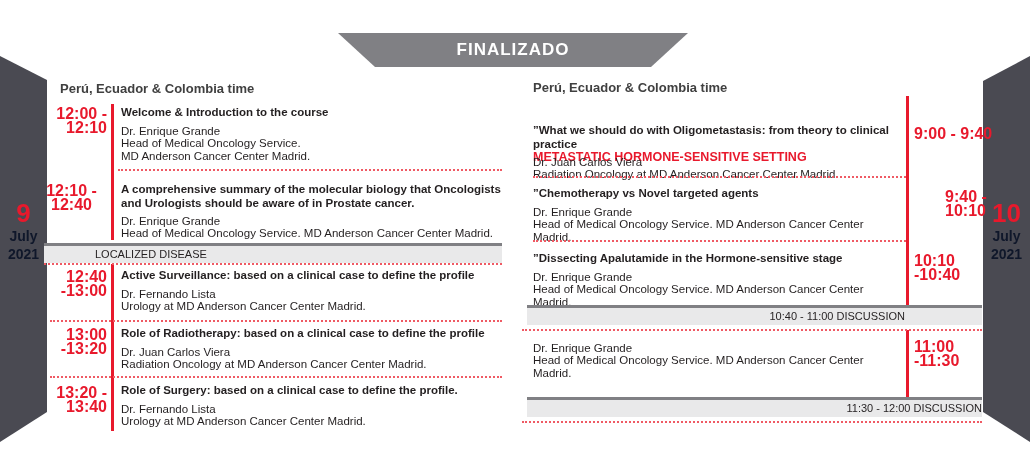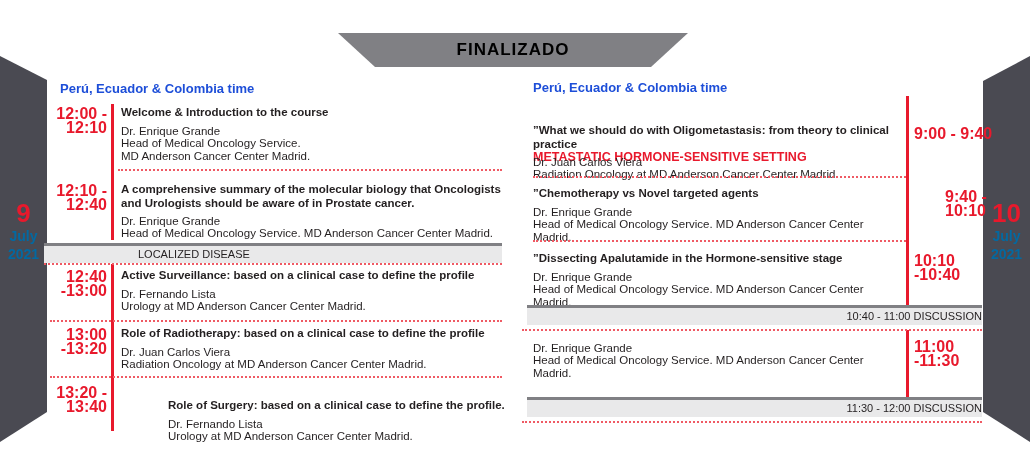--- a/index.html
+++ b/index.html
@@ -4,32 +4,32 @@
 <style>
   html,body{margin:0;padding:0;background:#ffffff;}
   .canvas{
     position:relative;width:1030px;height:450px;background:#ffffff;overflow:hidden;
     font-family:"Liberation Sans","DejaVu Sans",sans-serif;color:#231f20;
   }
   
   .banner{
     position:absolute;left:338px;top:33px;width:350px;height:50px;background:#808084;
     clip-path:polygon(0 0,350px 0,313px 34px,37px 34px);
-    text-align:center;line-height:34px;color:#000000;font-weight:bold;
+    text-align:center;line-height:34px;color:#ffffff;font-weight:bold;
     font-size:17px;letter-spacing:1px;
   }
   
   .edge{position:absolute;top:56px;width:47px;height:386px;background:#4a4a52;}
   .edge.left{left:0;clip-path:polygon(0 0,47px 24px,47px 356px,0 386px);}
   .edge.right{left:983px;clip-path:polygon(0 25px,47px 0,47px 386px,0 356px);}
   .dateblock{position:absolute;top:199px;width:47px;text-align:center;line-height:1;}
   .dateblock .day{font-size:26px;font-weight:bold;color:#e8192c;line-height:28px;}
-  .dateblock .mon,.dateblock .yr{font-size:14px;font-weight:bold;color:#0369a1;line-height:18px;}
+  .dateblock .mon,.dateblock .yr{font-size:14px;font-weight:bold;color:#0f172a;line-height:18px;}
   
-  .tzheader{position:absolute;font-size:13px;font-weight:bold;color:#1d4ed8;}
+  .tzheader{position:absolute;font-size:13px;font-weight:bold;color:#404040;}
   .sectionheader{position:absolute;font-size:12.5px;font-weight:bold;color:#e8192c;}
   
   .vbar{position:absolute;width:3px;background:#e8192c;}
   
   .dotline{position:absolute;height:0;border-top:2px dotted #ef5a64;}
   
   .sess{position:absolute;font-size:11.5px;}
   .s-title{font-weight:bold;line-height:13.5px;white-space:pre-line;color:#231f20;}
   .s-speaker{margin-top:5px;line-height:12px;}
   .s-affil{line-height:13px;white-space:pre-line;}
@@ -72,29 +72,29 @@
 
   <div class="time l" style="top:107px;">12:00 - 12:10</div>
   <div class="sess" style="left:121px;top:106px;width:382px;">
     <div class="s-title">Welcome &amp; Introduction to the course</div>
     <div class="s-speaker">Dr. Enrique Grande</div>
     <div class="s-affil">Head of Medical Oncology Service.
 MD Anderson Cancer Center Madrid.</div>
   </div>
   <div class="dotline" style="left:118px;top:169px;width:384px;"></div>
 
-  <div class="time l" style="top:184px;">12:10 - 12:40</div>
+  <div class="time l" style="top:184px;text-align:center;">12:10 - 12:40</div>
   <div class="sess" style="left:121px;top:183px;width:390px;">
     <div class="s-title">A comprehensive summary of the molecular biology that Oncologists
 and Urologists should be aware of in Prostate cancer.</div>
     <div class="s-speaker">Dr. Enrique Grande</div>
     <div class="s-affil">Head of Medical Oncology Service. MD Anderson Cancer Center Madrid.</div>
   </div>
 
-  <div class="graybar" style="left:44px;top:243px;width:458px;padding-left:94px;">
+  <div class="graybar" style="left:44px;top:243px;width:458px;padding-left:51px;">
     <span>LOCALIZED DISEASE</span>
   </div>
   <div class="dotline" style="left:44px;top:263px;width:458px;"></div>
 
   <div class="time l" style="top:270px;">12:40 -13:00</div>
   <div class="sess" style="left:121px;top:269px;width:382px;">
     <div class="s-title">Active Surveillance: based on a clinical case to define the profile</div>
     <div class="s-speaker">Dr. Fernando Lista</div>
     <div class="s-affil">Urology at MD Anderson Cancer Center Madrid.</div>
   </div>
@@ -102,21 +102,21 @@
 
   <div class="time l" style="top:328px;">13:00 -13:20</div>
   <div class="sess" style="left:121px;top:327px;width:382px;">
     <div class="s-title">Role of Radiotherapy: based on a clinical case to define the profile</div>
     <div class="s-speaker">Dr. Juan Carlos Viera</div>
     <div class="s-affil">Radiation Oncology at MD Anderson Cancer Center Madrid.</div>
   </div>
   <div class="dotline" style="left:50px;top:376px;width:452px;"></div>
 
   <div class="time l" style="top:386px;">13:20 - 13:40</div>
-  <div class="sess" style="left:121px;top:399px;width:382px;margin-left:47px;">
+  <div class="sess" style="left:121px;top:384px;width:382px;">
     <div class="s-title">Role of Surgery: based on a clinical case to define the profile.</div>
     <div class="s-speaker">Dr. Fernando Lista</div>
     <div class="s-affil">Urology at MD Anderson Cancer Center Madrid.</div>
   </div>
 
   <div class="tzheader" style="left:533px;top:80px;">Perú, Ecuador &amp; Colombia time</div>
   <div class="sectionheader" style="left:533px;top:103px;margin-top:47px;">METASTATIC HORMONE-SENSITIVE SETTING</div>
 
   <div class="vbar" style="left:906px;top:96px;height:209px;"></div>
   <div class="vbar" style="left:906px;top:330px;height:67px;"></div>
@@ -137,21 +137,21 @@
   </div>
   <div class="dotline" style="left:533px;top:240px;width:373px;"></div>
 
   <div class="time r" style="top:254px;">10:10 -10:40</div>
   <div class="sess" style="left:533px;top:252px;width:370px;">
     <div class="s-title">”Dissecting Apalutamide in the Hormone-sensitive stage</div>
     <div class="s-speaker">Dr. Enrique Grande</div>
     <div class="s-affil">Head of Medical Oncology Service. MD Anderson Cancer Center Madrid.</div>
   </div>
 
-  <div class="graybar" style="left:527px;top:305px;width:455px;text-align:right;box-sizing:border-box;">
+  <div class="graybar" style="left:527px;top:305px;width:455px;padding-right:77px;text-align:right;box-sizing:border-box;">
     <span>10:40  - 11:00  DISCUSSION</span>
   </div>
   <div class="dotline" style="left:522px;top:329px;width:460px;"></div>
 
   <div class="time r" style="top:340px;">11:00 -11:30</div>
   <div class="sess" style="left:533px;top:337px;width:370px;">
     <div class="s-speaker">Dr. Enrique Grande</div>
     <div class="s-affil">Head of Medical Oncology Service. MD Anderson Cancer Center Madrid.</div>
   </div>
 

